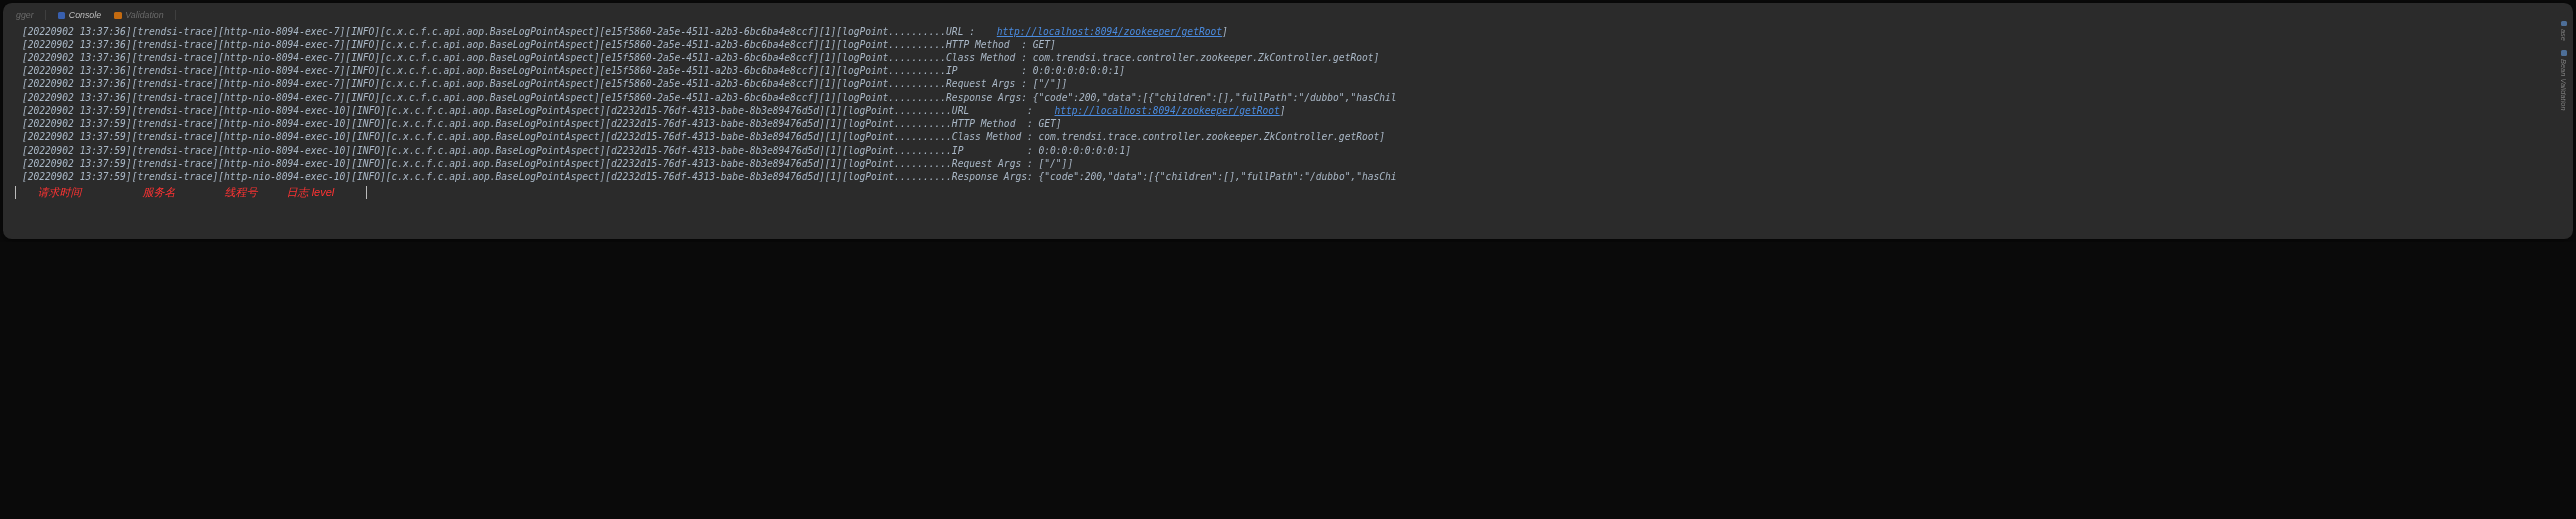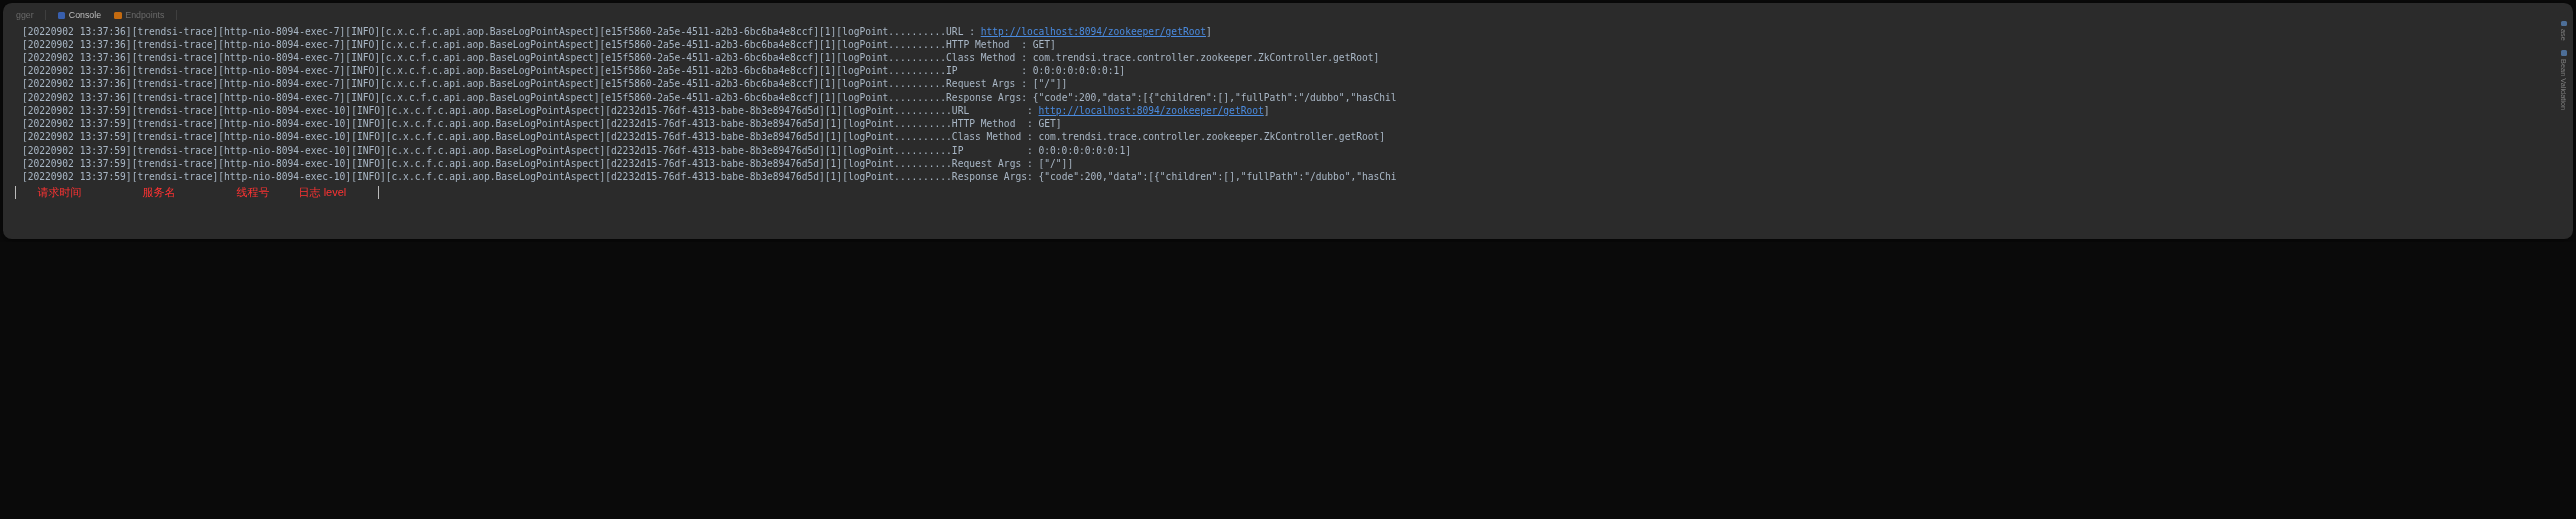--- a/index.html
+++ b/index.html
@@ -9,20 +9,21 @@
       font-family: "Menlo", "Consolas", monospace;
     }
     .panel {
       background: #2b2b2b;
       border-radius: 8.8px;
       padding: 5.9px 0;
       overflow: hidden;
       box-shadow: 0 1.5px 7.4px rgba(0,0,0,0.5);
       min-height: 236px;
       position: relative;
+      font-style: italic;
     }
     .tabs {
       display: flex;
       align-items: center;
       padding: 0 8.8px 2.9px 8.8px;
       color: #6a6a6a;
       font-size: 8.8px;
       font-family: -apple-system, "Segoe UI", sans-serif;
       gap: 4.4px;
     }
@@ -59,21 +60,21 @@
 
     .log {
       padding: 0 19px 0 19px;
       font-size: 9.6px;
       line-height: 13.2px;
       color: #a9b7c6;
       white-space: pre;
       overflow: hidden;
     }
     .row { display: flex; }
-    .link { color: #4a8be0; text-decoration: underline; cursor: pointer; }
+    .link { color: #4a8be0; text-decoration: underline; cursor: pointer; margin-left: 16px; }
     .cursor-line {
       display: flex;
       margin-top: 1.5px;
       gap: 17px;
       font-size: 11px;
       color: #ff3333;
       font-family: "PingFang SC", "Microsoft YaHei", sans-serif;
       align-items: center;
       padding-left: 11.8px;
     }
@@ -93,21 +94,21 @@
 
   <div class="tabs">
     <span class="tab">gger</span>
     <div class="sep"></div>
     <span class="tab active">
       <span class="dot blue"></span>
       <span>Console</span>
     </span>
     <span class="tab">
       <span class="dot orange"></span>
-      <span>Endpoints</span>
+      <span>Validation</span>
     </span>
     <div class="sep"></div>
   </div>
 
   <div class="right-rail">
     <div class="rail-item">
       <span class="rail-dot"></span>
       <span>ase</span>
     </div>
     <div class="rail-item">
@@ -115,19 +116,19 @@
       <span>Bean Validation</span>
     </div>
   </div>
 
   <div class="log" id="log-area"><div class="row"><span>[20220902 13:37:36]</span><span>[trendsi-trace]</span><span>[http-nio-8094-exec-7]</span><span>[INFO]</span><span>[c.x.c.f.c.api.aop.BaseLogPointAspect]</span><span>[e15f5860-2a5e-4511-a2b3-6bc6ba4e8ccf]</span><span>[1]</span><span>[logPoint..........URL</span><span> : </span><span class="link">http://localhost:8094/zookeeper/getRoot</span><span>]</span></div><div class="row"><span>[20220902 13:37:36]</span><span>[trendsi-trace]</span><span>[http-nio-8094-exec-7]</span><span>[INFO]</span><span>[c.x.c.f.c.api.aop.BaseLogPointAspect]</span><span>[e15f5860-2a5e-4511-a2b3-6bc6ba4e8ccf]</span><span>[1]</span><span>[logPoint..........HTTP Method</span><span>  : </span><span>GET]</span></div><div class="row"><span>[20220902 13:37:36]</span><span>[trendsi-trace]</span><span>[http-nio-8094-exec-7]</span><span>[INFO]</span><span>[c.x.c.f.c.api.aop.BaseLogPointAspect]</span><span>[e15f5860-2a5e-4511-a2b3-6bc6ba4e8ccf]</span><span>[1]</span><span>[logPoint..........Class Method</span><span> : </span><span>com.trendsi.trace.controller.zookeeper.ZkController.getRoot]</span></div><div class="row"><span>[20220902 13:37:36]</span><span>[trendsi-trace]</span><span>[http-nio-8094-exec-7]</span><span>[INFO]</span><span>[c.x.c.f.c.api.aop.BaseLogPointAspect]</span><span>[e15f5860-2a5e-4511-a2b3-6bc6ba4e8ccf]</span><span>[1]</span><span>[logPoint..........IP</span><span>           : </span><span>0:0:0:0:0:0:0:1]</span></div><div class="row"><span>[20220902 13:37:36]</span><span>[trendsi-trace]</span><span>[http-nio-8094-exec-7]</span><span>[INFO]</span><span>[c.x.c.f.c.api.aop.BaseLogPointAspect]</span><span>[e15f5860-2a5e-4511-a2b3-6bc6ba4e8ccf]</span><span>[1]</span><span>[logPoint..........Request Args</span><span> : </span><span>["/"]]</span></div><div class="row"><span>[20220902 13:37:36]</span><span>[trendsi-trace]</span><span>[http-nio-8094-exec-7]</span><span>[INFO]</span><span>[c.x.c.f.c.api.aop.BaseLogPointAspect]</span><span>[e15f5860-2a5e-4511-a2b3-6bc6ba4e8ccf]</span><span>[1]</span><span>[logPoint..........Response Args</span><span>: </span><span>{"code":200,"data":[{"children":[],"fullPath":"/dubbo","hasChil</span></div><div class="row"><span>[20220902 13:37:59]</span><span>[trendsi-trace]</span><span>[http-nio-8094-exec-10]</span><span>[INFO]</span><span>[c.x.c.f.c.api.aop.BaseLogPointAspect]</span><span>[d2232d15-76df-4313-babe-8b3e89476d5d]</span><span>[1]</span><span>[logPoint..........URL</span><span>          : </span><span class="link">http://localhost:8094/zookeeper/getRoot</span><span>]</span></div><div class="row"><span>[20220902 13:37:59]</span><span>[trendsi-trace]</span><span>[http-nio-8094-exec-10]</span><span>[INFO]</span><span>[c.x.c.f.c.api.aop.BaseLogPointAspect]</span><span>[d2232d15-76df-4313-babe-8b3e89476d5d]</span><span>[1]</span><span>[logPoint..........HTTP Method</span><span>  : </span><span>GET]</span></div><div class="row"><span>[20220902 13:37:59]</span><span>[trendsi-trace]</span><span>[http-nio-8094-exec-10]</span><span>[INFO]</span><span>[c.x.c.f.c.api.aop.BaseLogPointAspect]</span><span>[d2232d15-76df-4313-babe-8b3e89476d5d]</span><span>[1]</span><span>[logPoint..........Class Method</span><span> : </span><span>com.trendsi.trace.controller.zookeeper.ZkController.getRoot]</span></div><div class="row"><span>[20220902 13:37:59]</span><span>[trendsi-trace]</span><span>[http-nio-8094-exec-10]</span><span>[INFO]</span><span>[c.x.c.f.c.api.aop.BaseLogPointAspect]</span><span>[d2232d15-76df-4313-babe-8b3e89476d5d]</span><span>[1]</span><span>[logPoint..........IP</span><span>           : </span><span>0:0:0:0:0:0:0:1]</span></div><div class="row"><span>[20220902 13:37:59]</span><span>[trendsi-trace]</span><span>[http-nio-8094-exec-10]</span><span>[INFO]</span><span>[c.x.c.f.c.api.aop.BaseLogPointAspect]</span><span>[d2232d15-76df-4313-babe-8b3e89476d5d]</span><span>[1]</span><span>[logPoint..........Request Args</span><span> : </span><span>["/"]]</span></div><div class="row"><span>[20220902 13:37:59]</span><span>[trendsi-trace]</span><span>[http-nio-8094-exec-10]</span><span>[INFO]</span><span>[c.x.c.f.c.api.aop.BaseLogPointAspect]</span><span>[d2232d15-76df-4313-babe-8b3e89476d5d]</span><span>[1]</span><span>[logPoint..........Response Args</span><span>: </span><span>{"code":200,"data":[{"children":[],"fullPath":"/dubbo","hasChi</span></div></div>
 
   <div class="cursor-line">
     <div class="caret-left"></div>
     <span class="spacer">请求时间</span>
     <span class="spacer" style="margin-left:44px">服务名</span>
-    <span class="spacer" style="margin-left:44px">线程号</span>
+    <span class="spacer" style="margin-left:32px">线程号</span>
     <span class="spacer" style="margin-left:12px">日志 level</span>
     <div class="caret-right"></div>
   </div>
 
 </div>
 
 
 </body></html>

